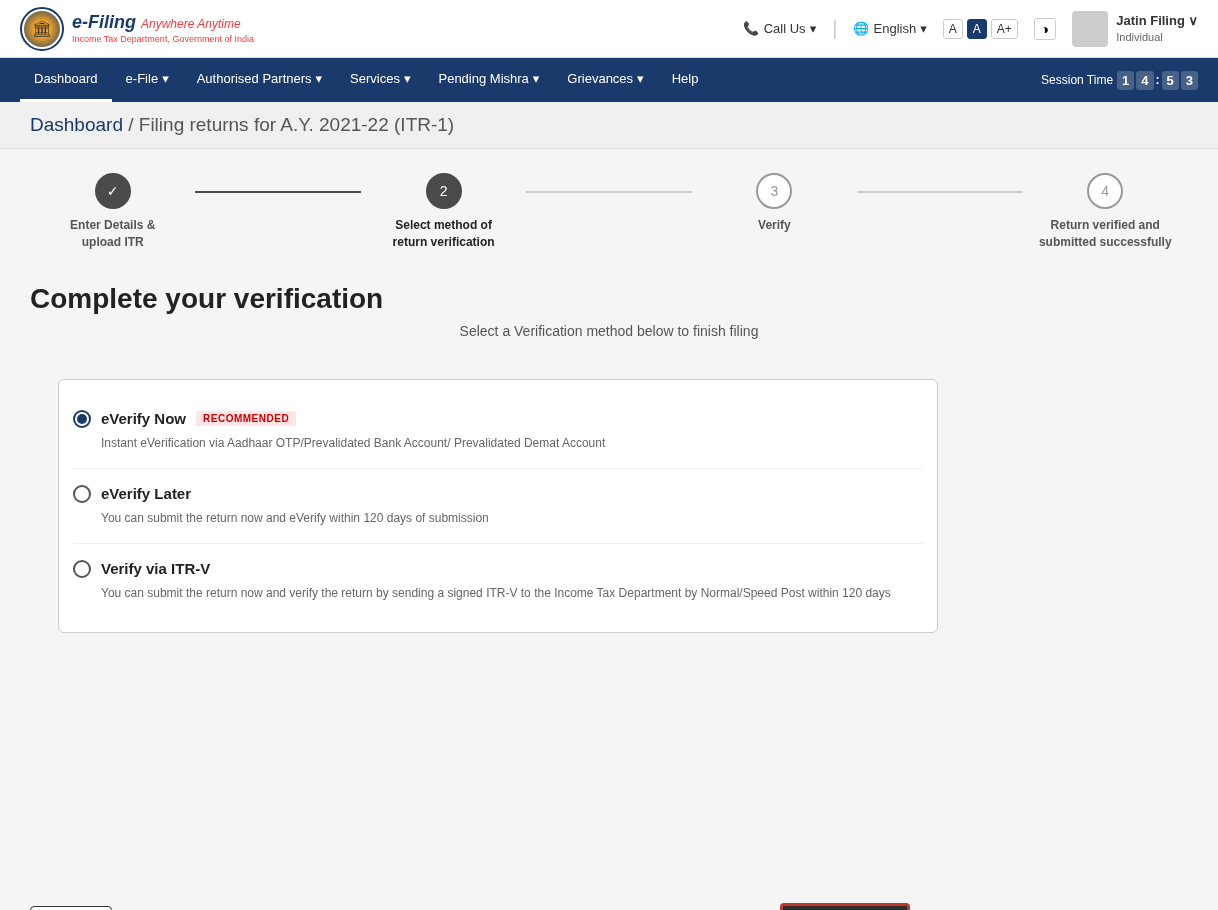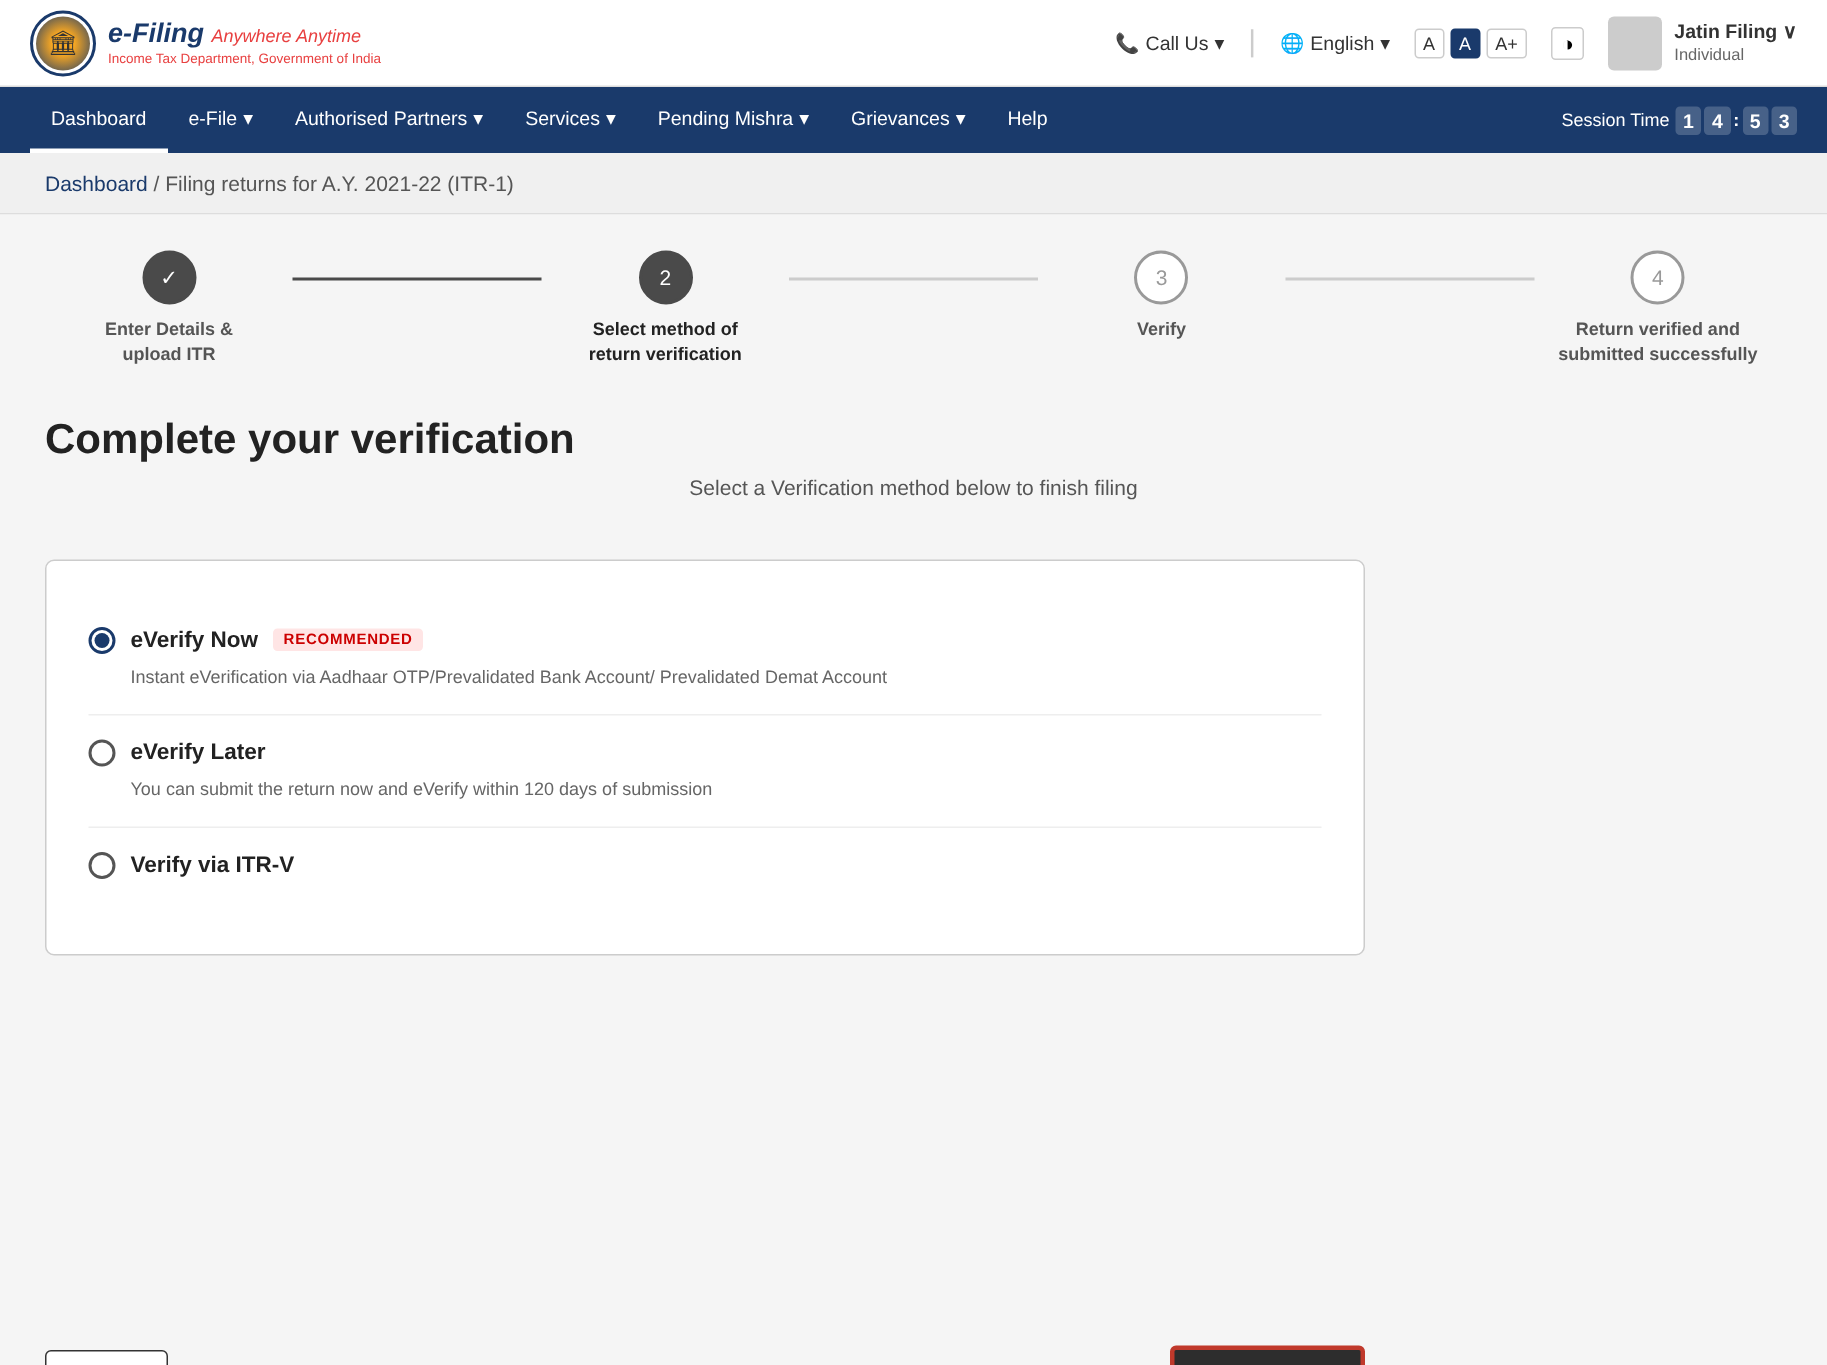--- a/index.html
+++ b/index.html
@@ -156,21 +156,21 @@
       border-radius: 3px;
       padding: 2px 5px;
       font-size: 13px;
       font-weight: bold;
     }
 
     
     .breadcrumb-bar {
       background: #f0f0f0;
       padding: 12px 30px;
-      font-size: 14px;
+      font-size: 19px;
       color: #555;
       border-bottom: 1px solid #ddd;
     }
     .breadcrumb-bar a { color: #1a3a6b; text-decoration: none; }
 
     
     .main-content {
       padding: 24px 30px;
       background: #f5f5f5;
       min-height: calc(100vh - 180px);
@@ -253,22 +253,23 @@
       color: #555;
       margin-bottom: 40px;
       text-align: center;
     }
 
     
     .options-card {
       background: #fff;
       border: 1px solid #ccc;
       border-radius: 6px;
-      padding: 28px;
+      padding: 14px;
       max-width: 880px;
+      margin-left: 28px;
     }
     .option-item {
       padding: 16px 0;
       border-bottom: 1px solid #eee;
     }
     .option-item:last-child { border-bottom: none; }
     .option-header {
       display: flex;
       align-items: center;
       gap: 10px;
@@ -490,20 +491,21 @@
         <span class="option-title">eVerify Later</span>
       </div>
       <div class="option-description">You can submit the return now and eVerify within 120 days of submission</div>
     </div>
 
     <div class="option-item">
       <div class="option-header">
         <div class="radio-btn"></div>
         <span class="option-title">Verify via ITR-V</span>
       </div>
+      <div class="option-description">You can submit the return now and verify the return by sending a signed ITR-V to the Income Tax Department by Normal/Speed Post within 120 days</div>
     </div>
 
   </div>
 
 </div>
 
 <div class="footer-actions">
   <button class="back-btn">&lt; Back</button>
   <button class="continue-btn">Continue &gt;</button>
 </div>

